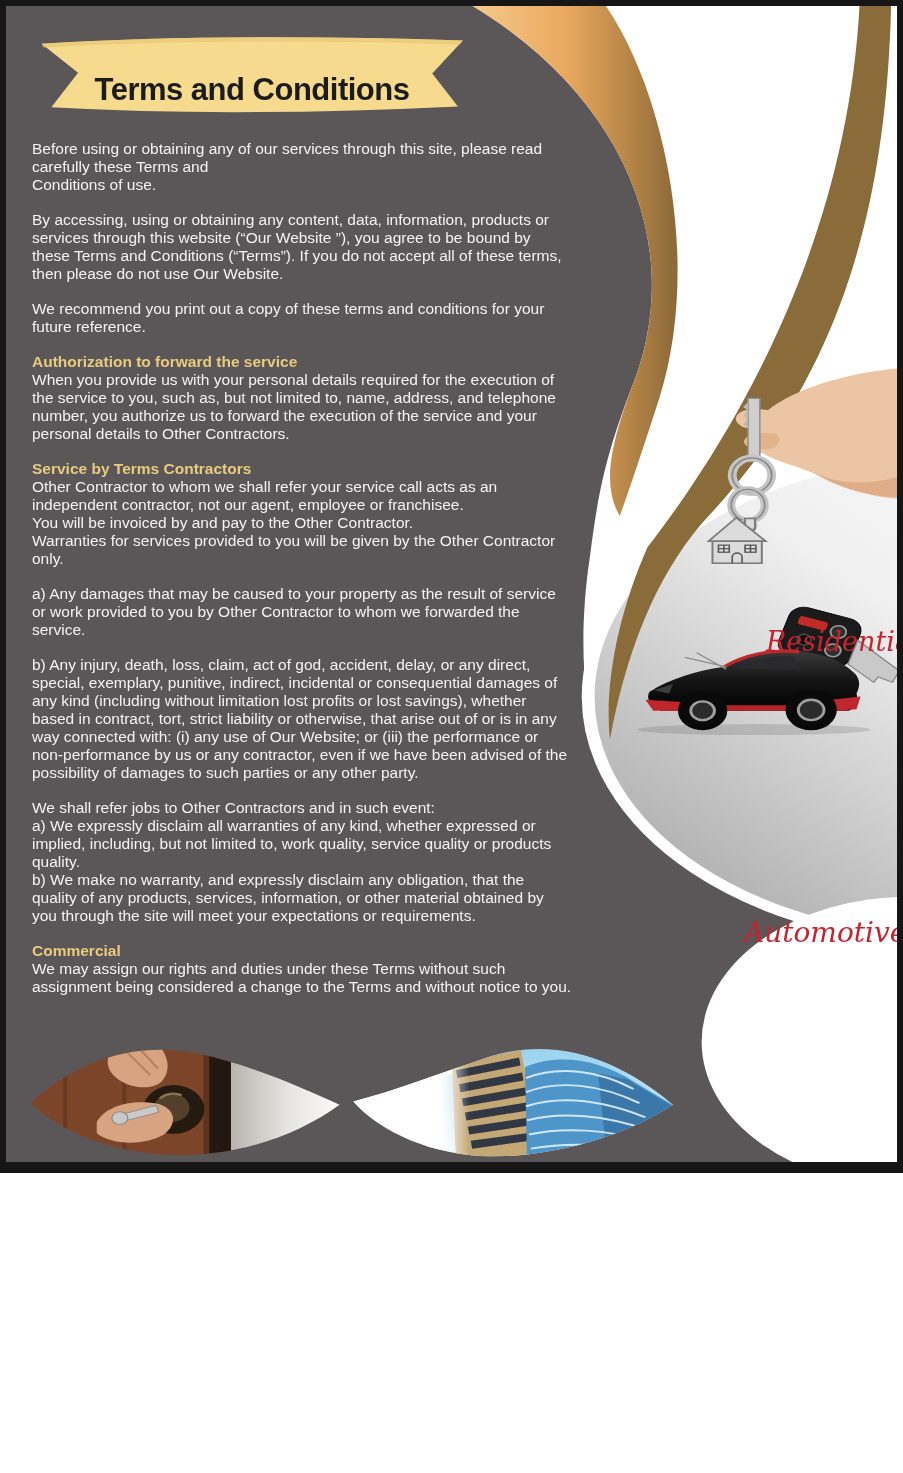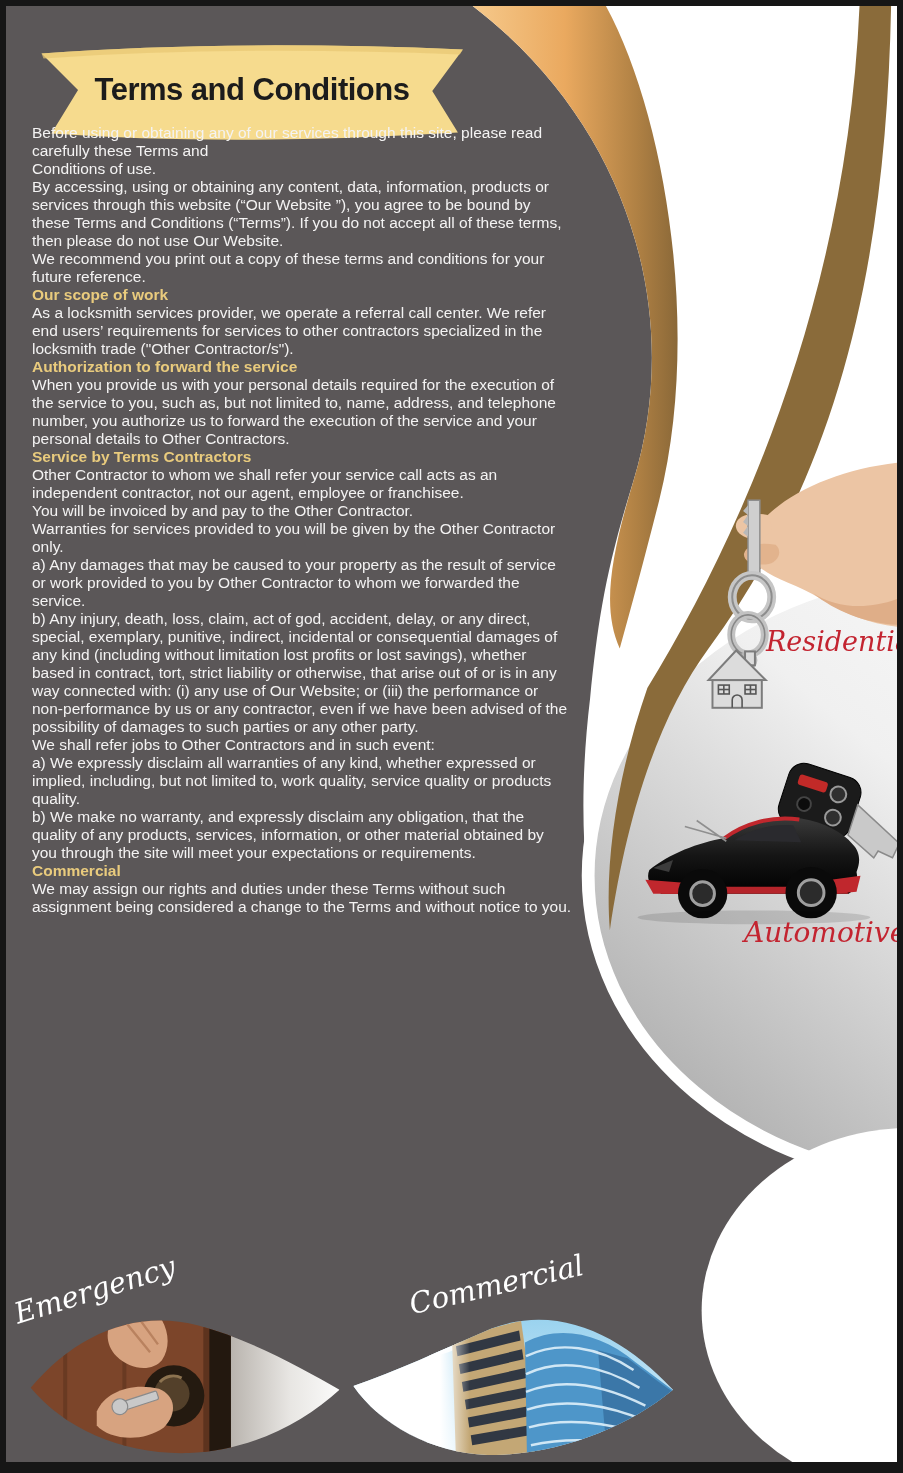--- a/index.html
+++ b/index.html
@@ -1,38 +1,38 @@
 <!DOCTYPE html>
 <html><head>
 <meta charset="utf-8">
 <style>
   html,body{margin:0;padding:0;background:#ffffff;}
   .canvas{
     position:relative;
-    width:903px;height:1473px;
+    width:903px;height:1173px;
     box-sizing:border-box;
     border:6px solid #161616;
     border-bottom-width:11px;
     background:#ffffff;
     overflow:hidden;
     font-family:"Liberation Sans",sans-serif;
   }
   .stage{position:absolute;inset:0;}
   .art{position:absolute;left:0;top:0;width:100%;height:100%;}
   .banner-title{
     position:absolute;left:34px;top:66px;width:424px;
     text-align:center;
     font-size:31px;font-weight:bold;letter-spacing:-0.5px;
     color:#1c1c1c;z-index:3;
   }
   .text-col{
-    position:absolute;left:26px;top:118px;width:540px;z-index:2;
+    position:absolute;left:26px;top:134px;width:540px;z-index:2;
     color:#f4f3f3;font-size:15.5px;line-height:18px;
   }
-  .section{}
+  .section{margin-top:17px;}
   .section:first-child{margin-top:0;}
   .section h3{
     margin:0;color:#e9cb7d;font-size:15.5px;line-height:18px;font-weight:bold;
   }
   .section p{margin:0;white-space:pre-line;}
   .photo-label{
     position:absolute;z-index:4;
     font-family:"DejaVu Serif",serif;font-style:italic;
   }
   .label-red{color:#c32430;}
@@ -253,24 +253,20 @@
         <p>Before using or obtaining any of our services through this site, please read carefully these Terms and
 Conditions of use.</p>
       </div>
       <div class="section">
         <p>By accessing, using or obtaining any content, data, information, products or services through this website (“Our Website ”), you agree to be bound by these Terms and Conditions (“Terms”). If you do not accept all of these terms, then please do not use Our Website.</p>
       </div>
       <div class="section">
         <p>We recommend you print out a copy of these terms and conditions for your future reference.</p>
       </div>
       <div class="section">
-        <h3>Our scope of work</h3>
-        <p>As a locksmith services provider, we operate a referral call center. We refer end users’ requirements for services to other contractors specialized in the locksmith trade ("Other Contractor/s").</p>
-      </div>
-      <div class="section">
         <h3>Authorization to forward the service</h3>
         <p>When you provide us with your personal details required for the execution of the service to you, such as, but not limited to, name, address, and telephone number, you authorize us to forward the execution of the service and your personal details to Other Contractors.</p>
       </div>
       <div class="section">
         <h3>Service by Terms Contractors</h3>
         <p>Other Contractor to whom we shall refer your service call acts as an independent contractor, not our agent, employee or franchisee.
 You will be invoiced by and pay to the Other Contractor.
 Warranties for services provided to you will be given by the Other Contractor only.</p>
       </div>
       <div class="section">

